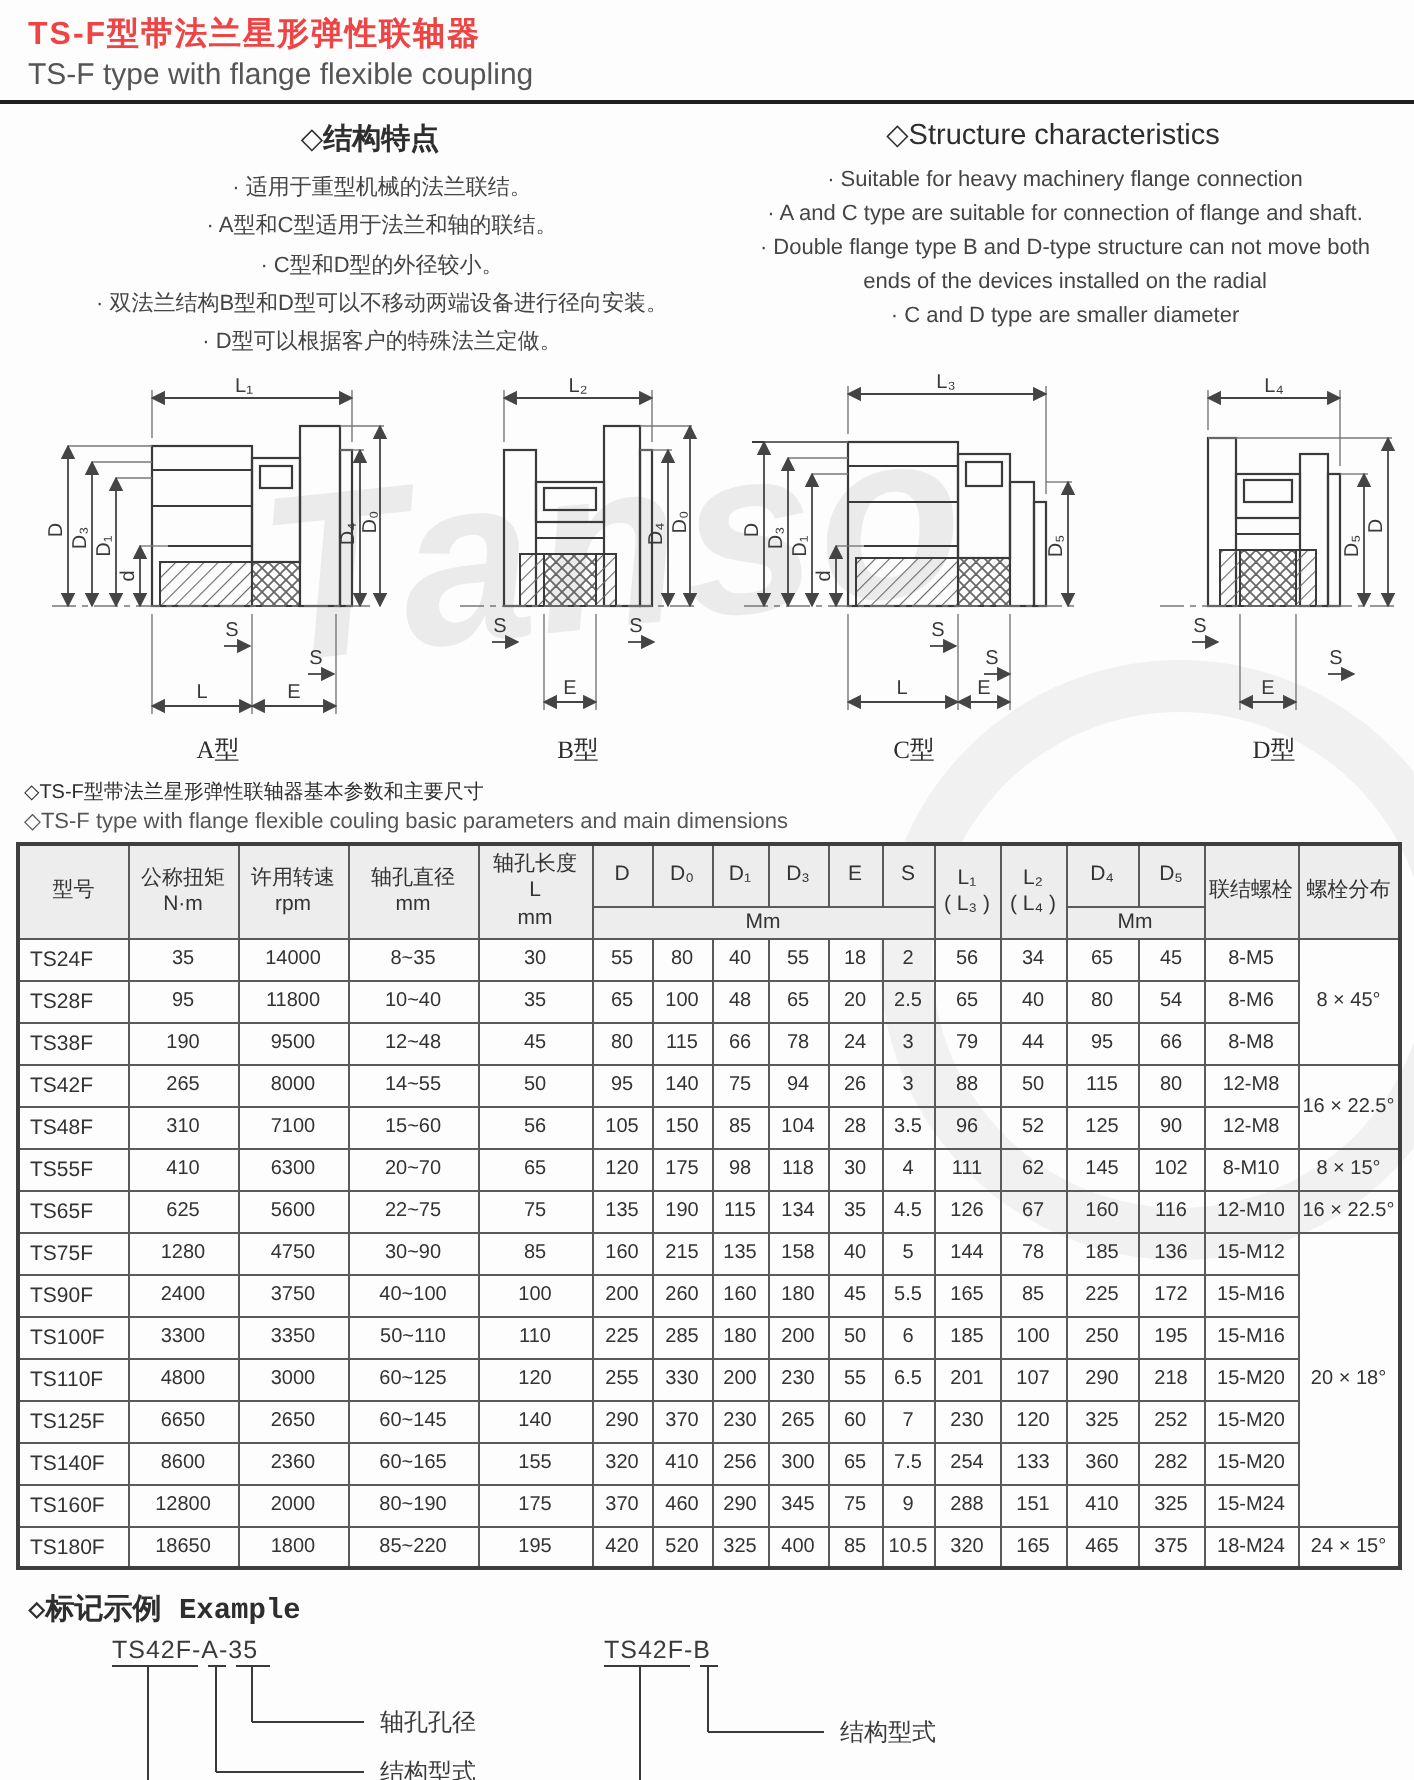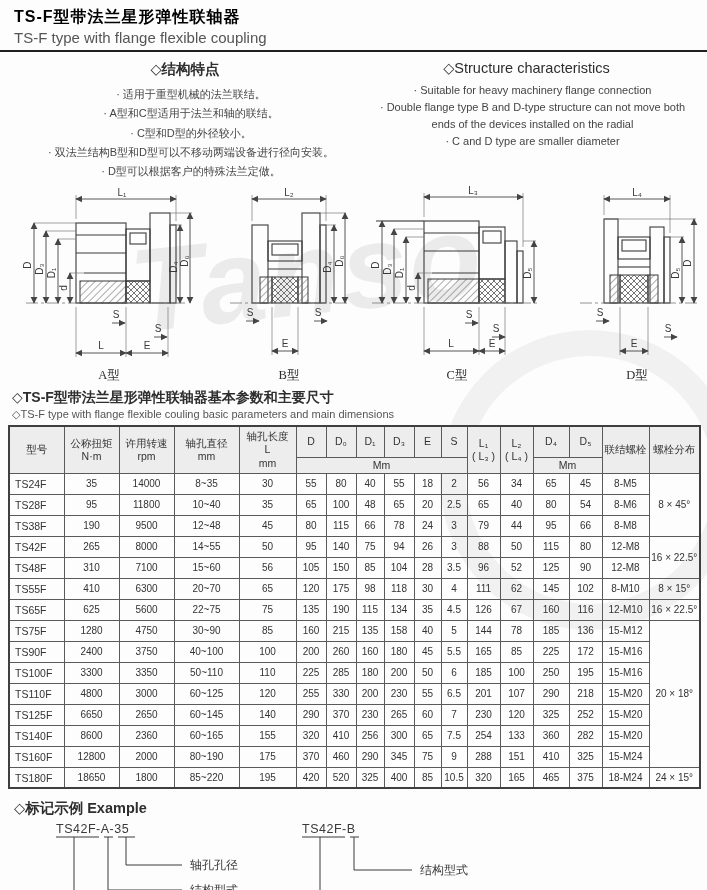--- a/index.html
+++ b/index.html
@@ -12,21 +12,21 @@
 
   
   .watermark { position:absolute; z-index:0; color:#ededed; pointer-events:none; }
   .wm-text { top:205px; left:130px; font-size:118px; font-style:italic; font-weight:bold;
              transform:rotate(-6deg); letter-spacing:2px; color:#ebebeb; }
   .wm-circle { top:330px; left:440px; width:300px; height:300px; border:26px solid #f1f1f1;
                border-radius:50%; }
 
   
   .page-header { padding:7px 0 0 14px; }
-  .title-zh { font-size:16px; font-weight:bold; color:#000000; letter-spacing:1px; }
+  .title-zh { font-size:16px; font-weight:bold; color:#ef4444; letter-spacing:1px; }
   .title-en { font-size:15px; color:#555; margin-top:1px; }
   .header-rule { border-top:2px solid #1f1f1f; margin-top:4px; }
 
   
   .features { display:flex; padding:8px 10px 0 14px;text-align:center; }
   .features-col { width:347px; }
   .features-col.en { width:346px; }
   .feat-heading { font-size:14.5px; font-weight:bold; color:#2e2e2e; margin-bottom:6px; }
   .feat-heading.en { font-weight:normal; font-size:14.5px; }
   .feat-list { list-style:none; padding-left:12px; }
@@ -36,36 +36,36 @@
   
   .drawings { display:flex; align-items:flex-end; padding-left:14px; margin-top:2px; height:200px; }
   .drawings svg { display:block; }
   .dwg-a { margin-left:0; }  .dwg-b { margin-left:30px; }
   .dwg-c { margin-left:8px; } .dwg-d { margin-left:26px; }
   .dim-t { font-size:10px; fill:#3a3a3a; }
   .type-label { font-size:12.5px; fill:#2e2e2e; font-family:"Liberation Serif","DejaVu Serif",serif; }
 
   
   .table-sec { padding:6px 8px 0 8px; }
-  .tbl-title-zh { font-size:14px; font-weight:bold; color:#2e2e2e; margin-left:4px; }
+  .tbl-title-zh { font-size:10px; font-weight:normal; color:#2e2e2e; margin-left:4px; }
   .tbl-title-en { font-size:11px; color:#555; margin:1px 0 4px 4px; }
   table { border-collapse:collapse; table-layout:fixed; width:691px; border:2px solid #3f3f3f;
           background:transparent; }
   th,td { border:1px solid #5a5a5a; text-align:center; font-size:10px; color:#333;
           padding:0 1px; overflow:hidden; }
   thead th { background:#ededed; font-weight:normal; white-space:pre-line; line-height:1.25;
              font-size:10.5px; }
   thead tr.h1 th { height:31px; }
   thead tr.h2 th { height:16px; }
   tbody td { height:21px; background:transparent; }
   tbody td.model { text-align:left; padding-left:5px; font-size:10.5px; }
 
   
   .example-sec { padding:10px 0 0 14px; }
-  .ex-heading { font-size:14.5px; font-weight:bold; color:#2e2e2e; }
+  .ex-heading { font-size:14.5px; font-weight:bold; color:#2e2e2e;font-family:Liberation Mono, monospace; }
   .ex-svg { display:block; }
   .ex-code { font-size:12.5px; fill:#3a3a3a; letter-spacing:0.5px; }
   .ex-label { font-size:12px; fill:#3a3a3a; }
 </style>
 </head>
 <body>
 
 <div class="watermark wm-text">Tanso</div>
 <div class="watermark wm-circle"></div>
 
@@ -85,20 +85,21 @@
         <li>· A型和C型适用于法兰和轴的联结。</li>
         <li>· C型和D型的外径较小。</li>
         <li>· 双法兰结构B型和D型可以不移动两端设备进行径向安装。</li>
         <li>· D型可以根据客户的特殊法兰定做。</li>
       </ul>
     </div>
     <div class="features-col en">
       <div class="feat-heading en">◇Structure characteristics</div>
       <ul class="feat-list en">
         <li>· Suitable for heavy machinery flange connection</li>
+        <li>· A and C type are suitable for connection of flange and shaft.</li>
         <li>· Double flange type B and D-type structure can not move both ends of the devices installed on the radial</li>
         <li>· C and D type are smaller diameter</li>
       </ul>
     </div>
   </div>
 
   <div class="drawings">
     <svg width="0" height="0" style="position:absolute">
       <defs>
         <marker id="arrow" viewBox="0 0 10 10" refX="9" refY="5" markerWidth="8" markerHeight="8" orient="auto-start-reverse">

